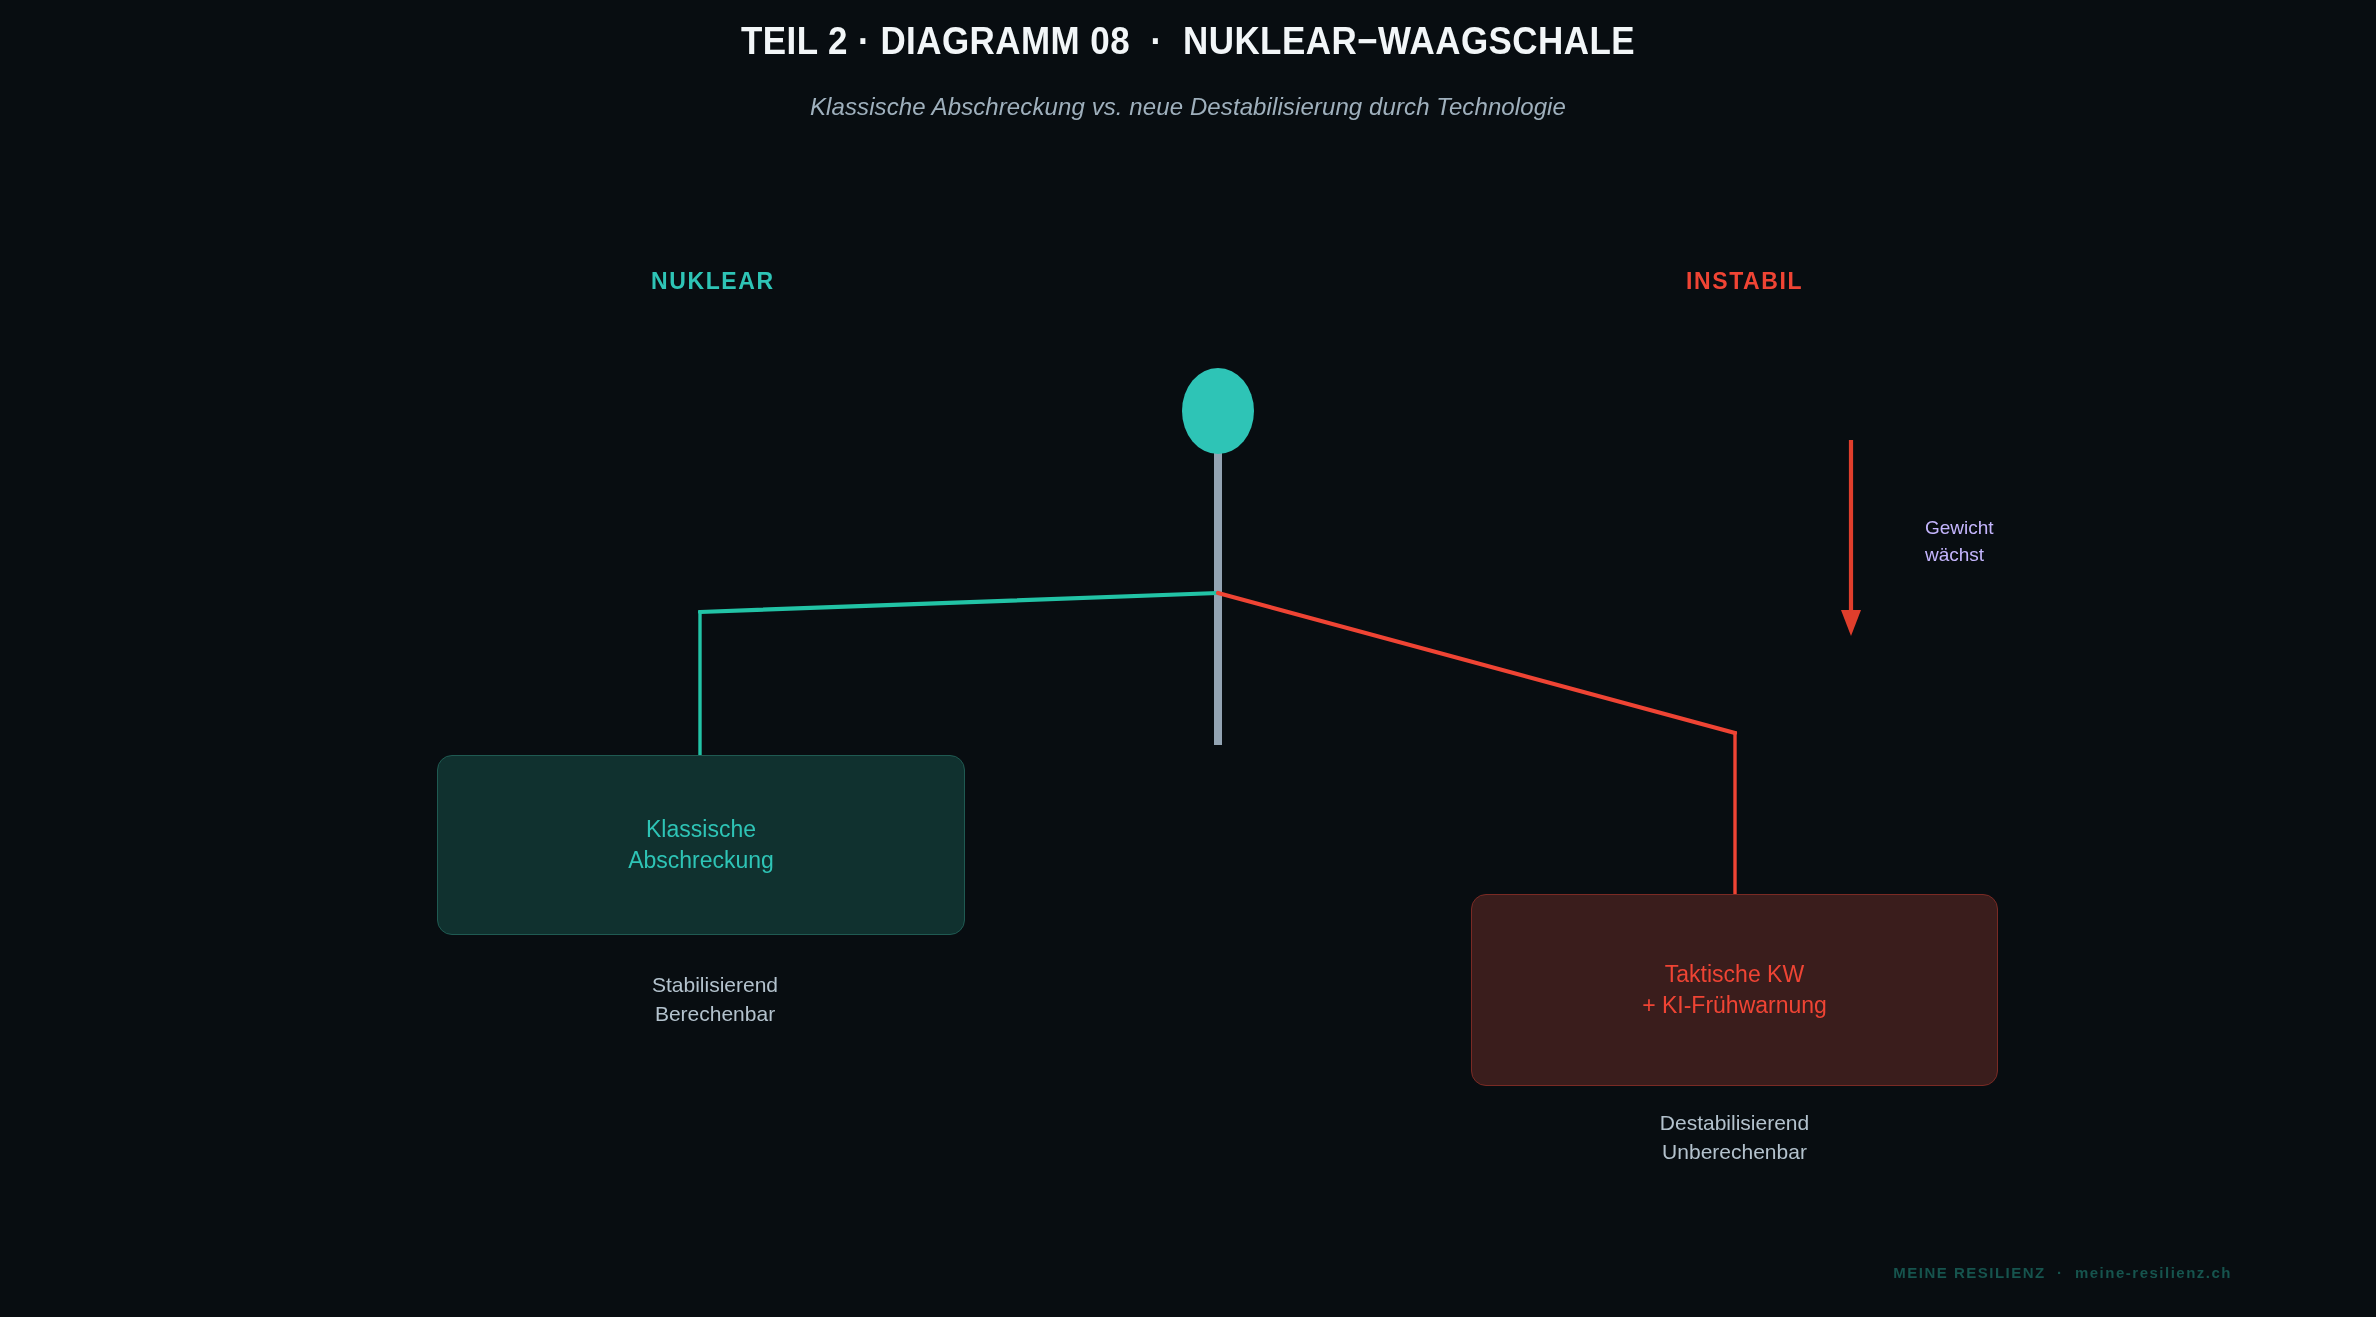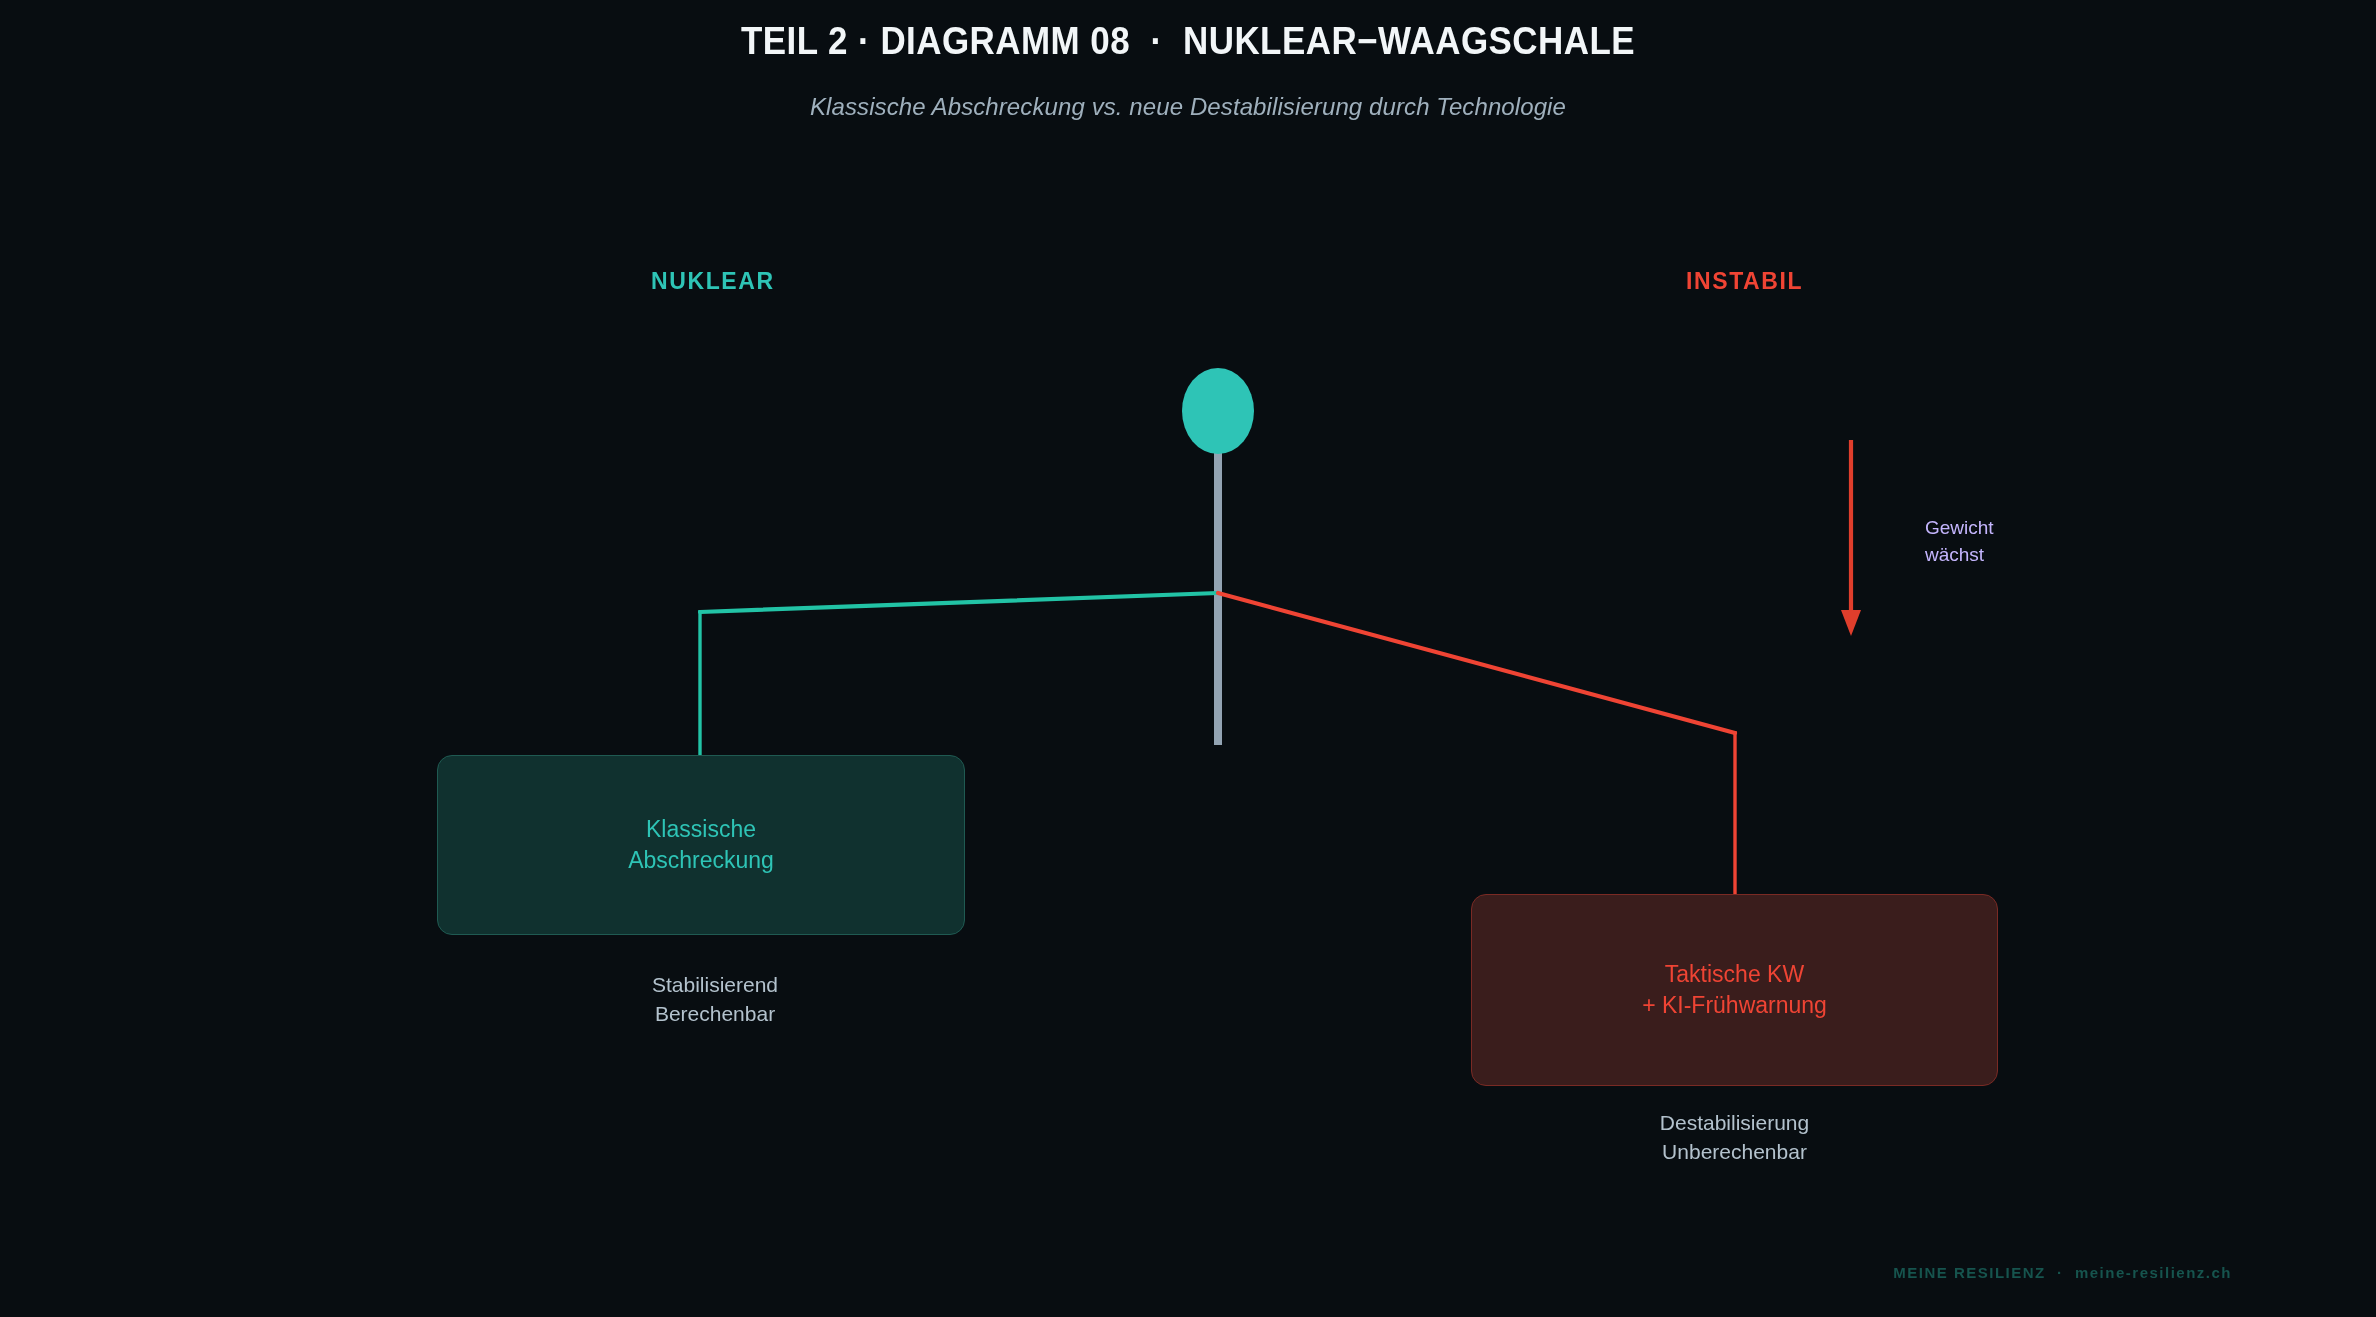--- a/index.html
+++ b/index.html
@@ -161,21 +161,21 @@
 Abschreckung</span>
   </div>
 
   <div class="pan" id="pan-right">
     <span>Taktische KW
 + KI-Frühwarnung</span>
   </div>
 
   <div class="caption" id="caption-left">Stabilisierend
 Berechenbar</div>
-  <div class="caption" id="caption-right">Destabilisierung
+  <div class="caption" id="caption-right">Destabilisierend
 Unberechenbar</div>
 
   <div id="weight-note">Gewicht
 wächst</div>
 
   <div id="footer">MEINE RESILIENZ  ·  meine-resilienz.ch</div>
 
 </div>
 
 </body></html>

